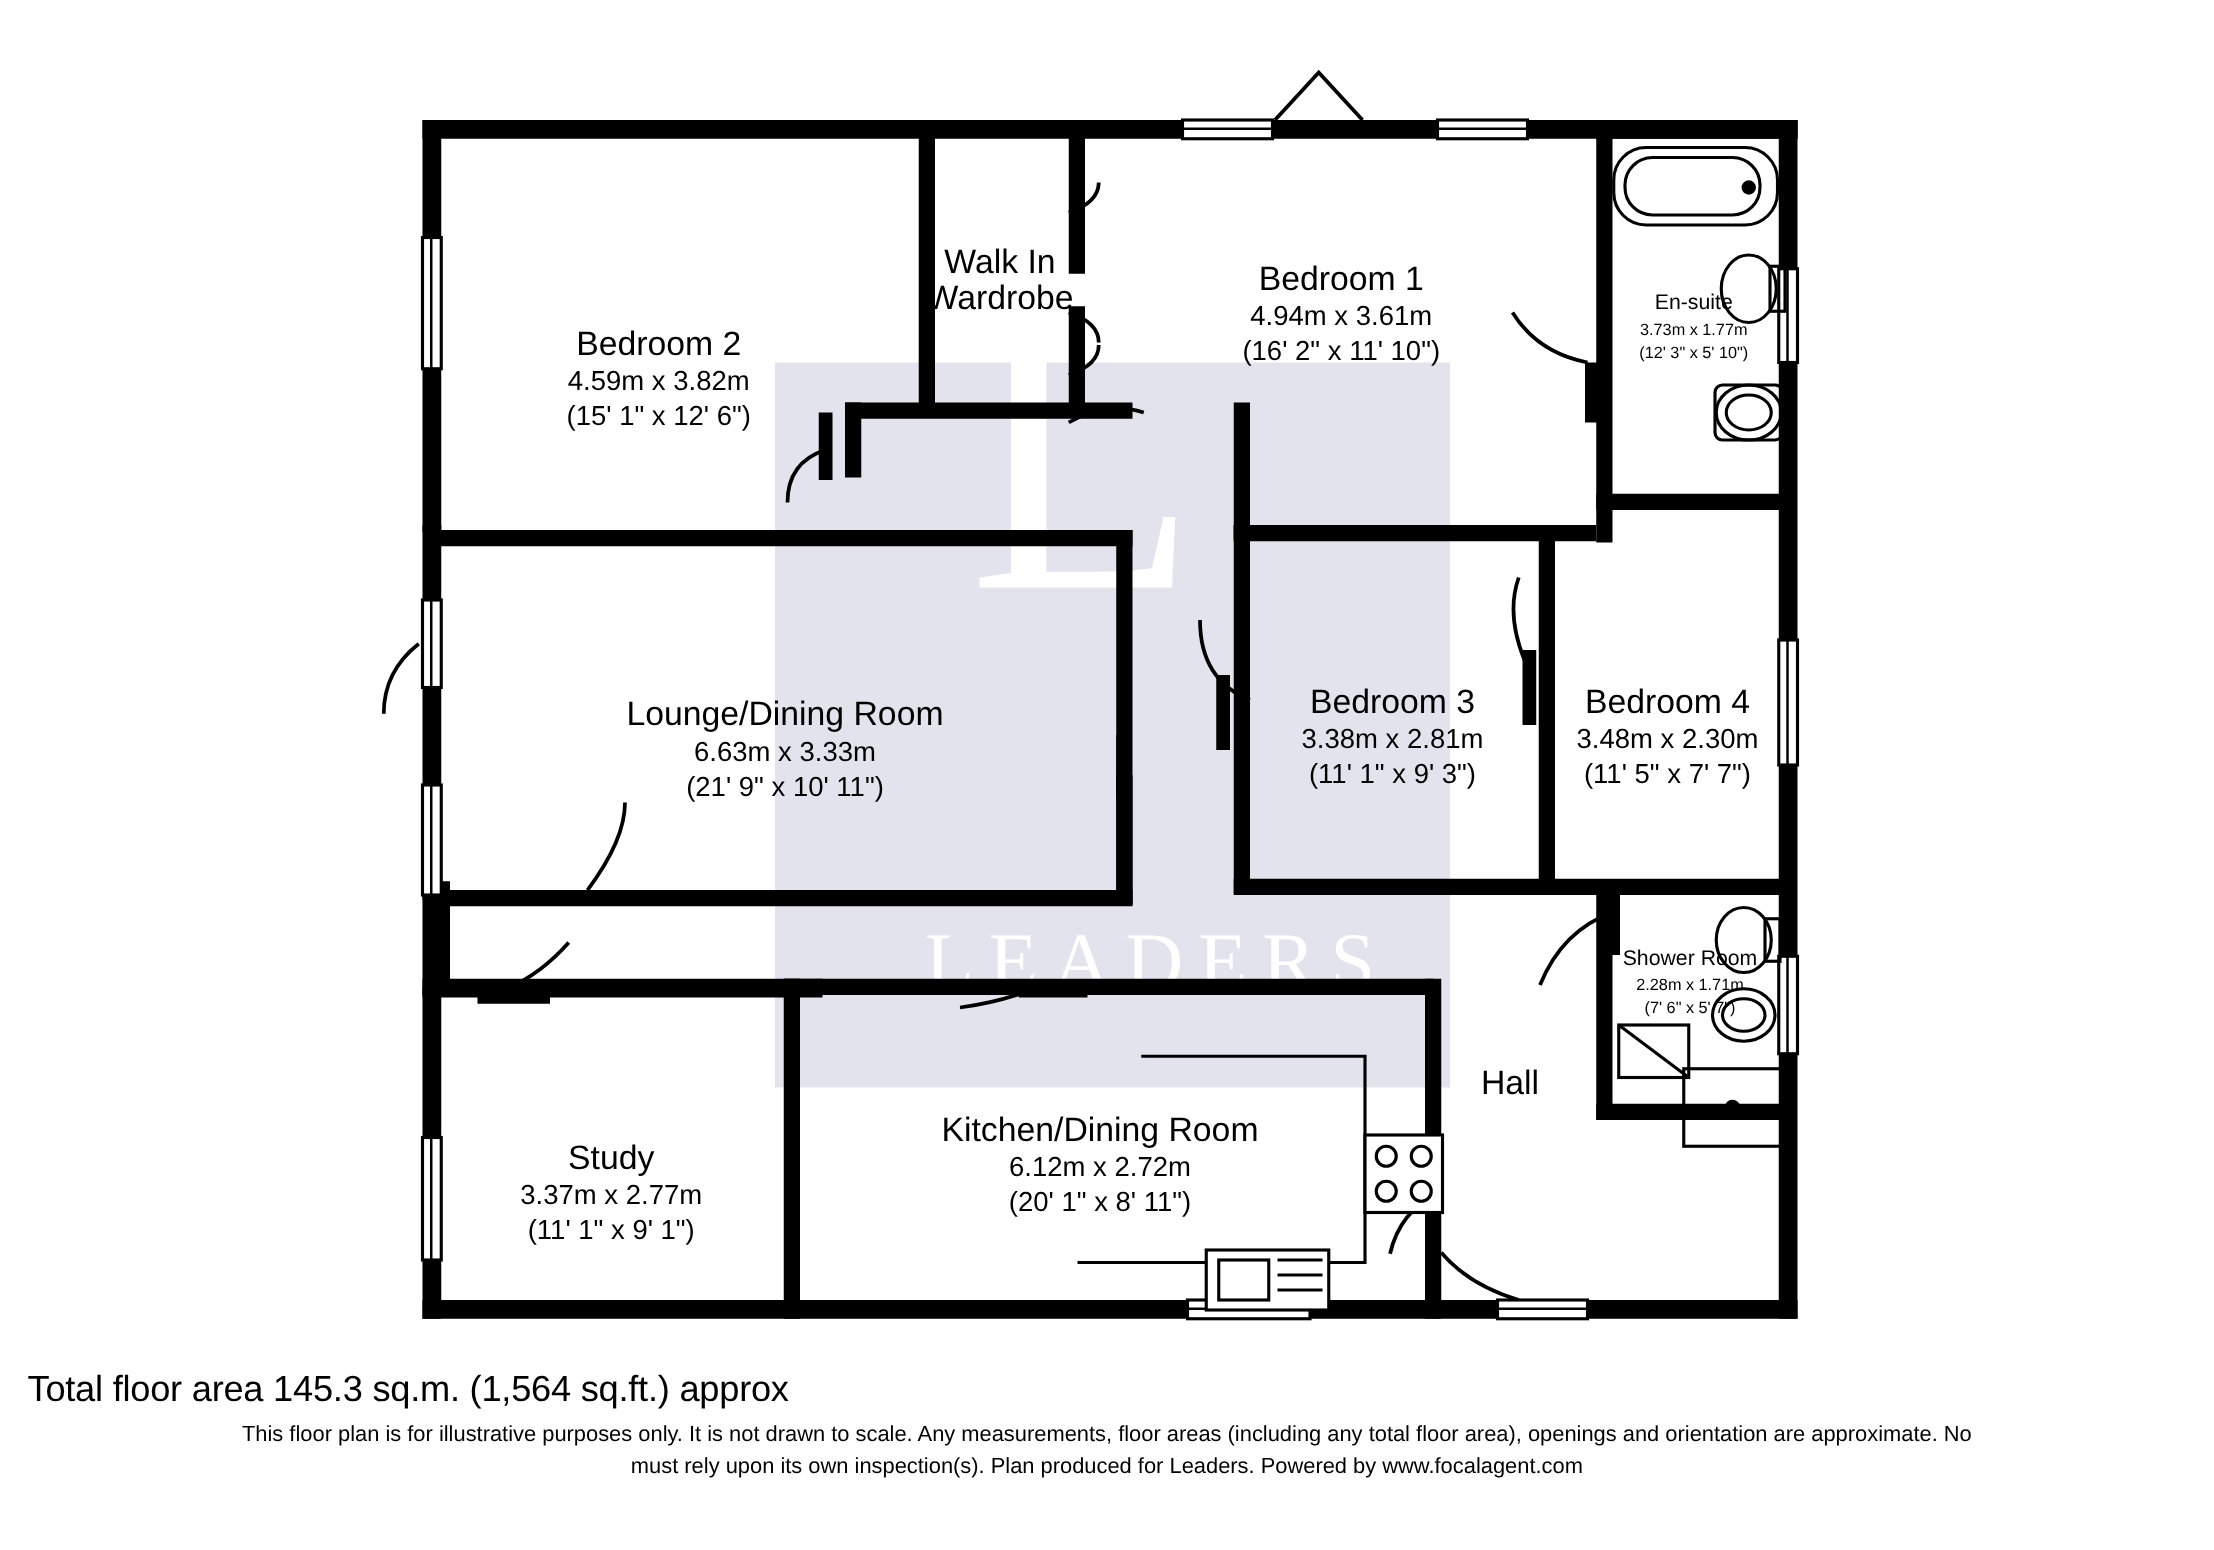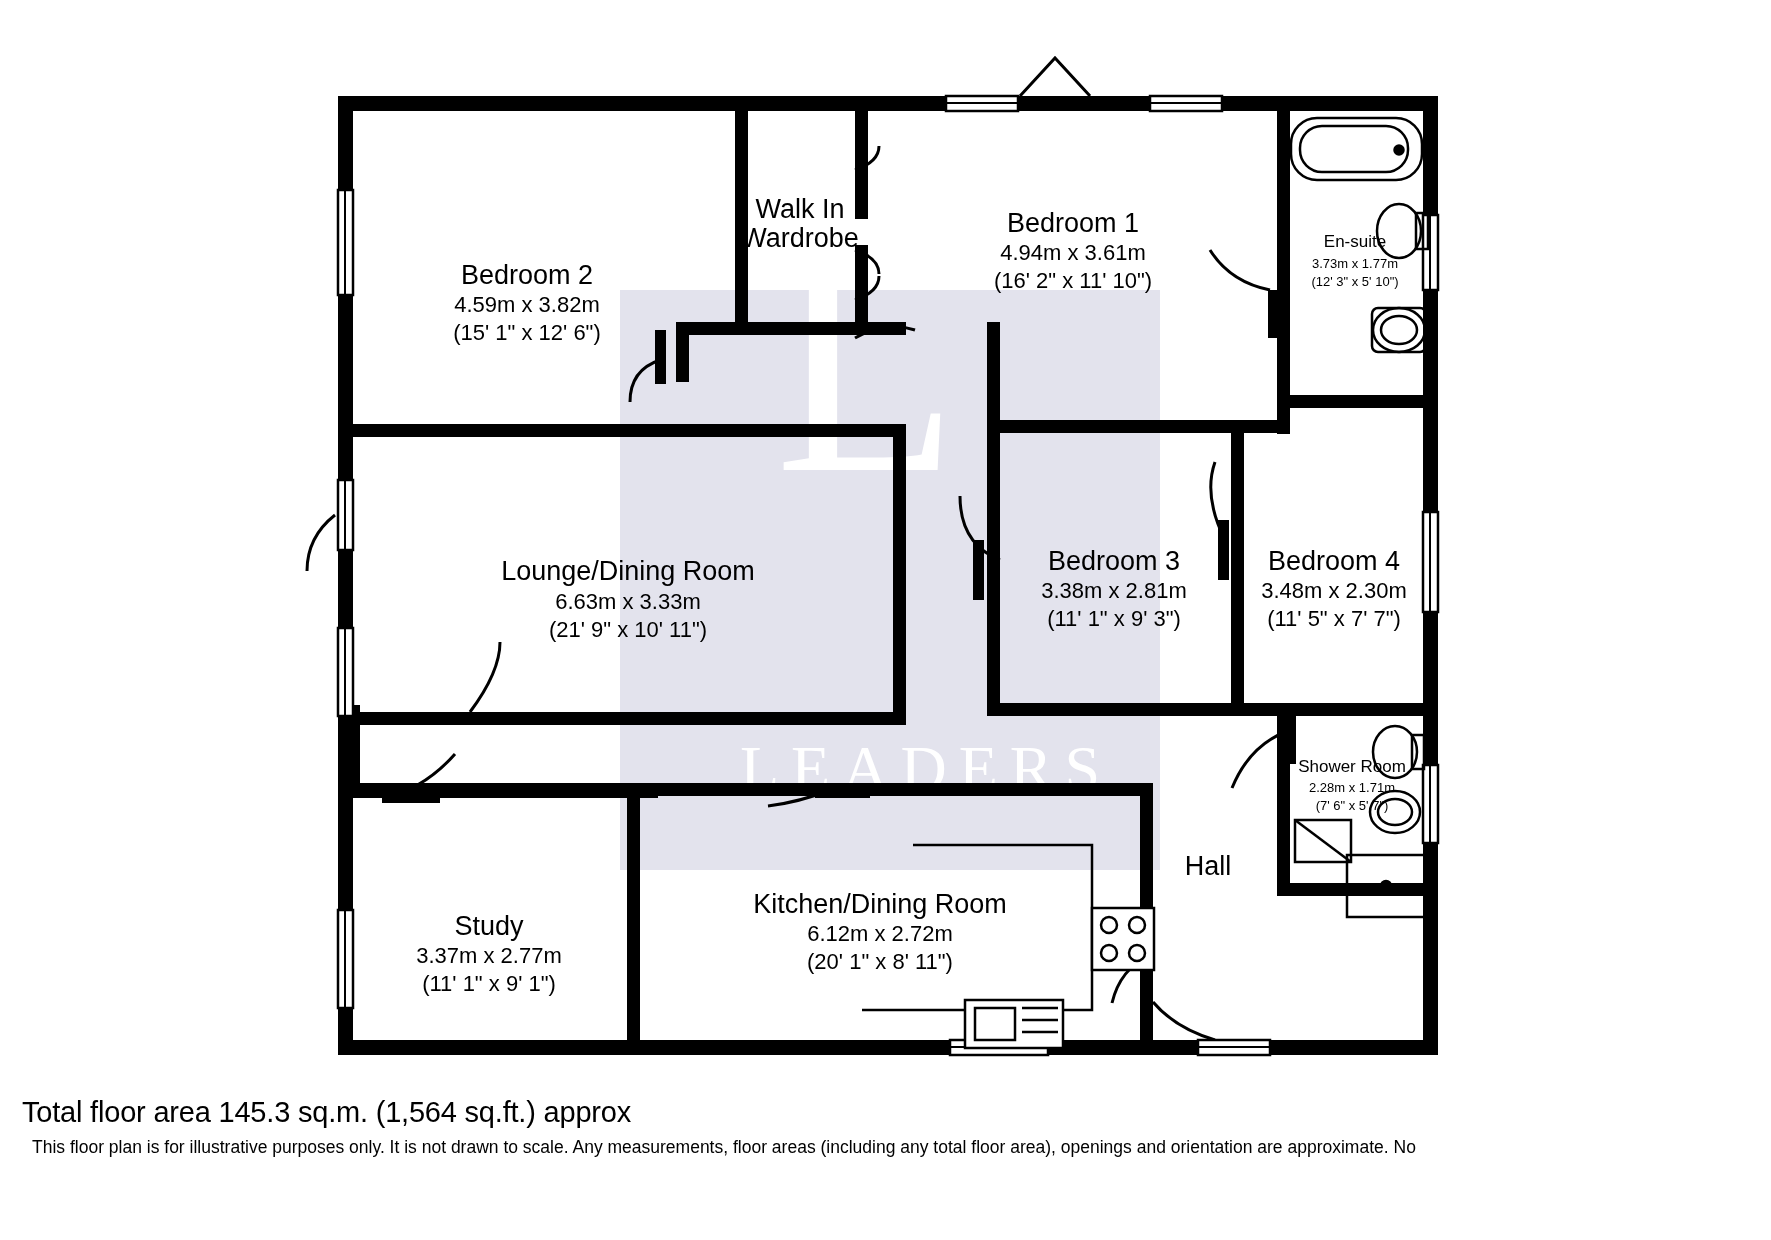--- a/index.html
+++ b/index.html
@@ -31,20 +31,21 @@
   }
   .total-area {
     font-size: 29px;
     color: #000;
     margin: 0 0 6px 22px;
     letter-spacing: -0.2px;
   }
   .disclaimer {
     font-size: 17.5px;
     line-height: 25px;
+    text-align: center;
     margin: 0 32px;
     color: #000;
   }
   
   .rm-name { font-family: "Liberation Sans", sans-serif; font-size: 27px; fill:#000; }
   .rm-dim  { font-family: "Liberation Sans", sans-serif; font-size: 22px; fill:#000; }
   .rm-name-sm { font-family: "Liberation Sans", sans-serif; font-size: 17px; fill:#000; }
   .rm-dim-sm  { font-family: "Liberation Sans", sans-serif; font-size: 13px; fill:#000; }
   .wm-letter { font-family: "Liberation Serif", serif; font-size: 300px; fill: #ffffff; }
   .wm-word { font-family: "Liberation Serif", serif; font-size: 64px; fill: #ffffff; letter-spacing: 12px; }
@@ -341,15 +342,16 @@
       <text class="rm-name" x="880" y="913" text-anchor="middle">Kitchen/Dining Room</text>
       <text class="rm-dim" x="880" y="941" text-anchor="middle">6.12m x 2.72m</text>
       <text class="rm-dim" x="880" y="969" text-anchor="middle">(20' 1" x 8' 11")</text>
     </g>
 
   </svg>
 
   <div class="footer">
     <div class="total-area">Total floor area 145.3 sq.m. (1,564 sq.ft.) approx</div>
     <div class="disclaimer">This floor plan is for illustrative purposes only. It is not drawn to scale. Any measurements, floor areas (including any total floor area), openings and orientation are approximate. No</div>
+    <div class="disclaimer">must rely upon its own inspection(s). Plan produced for Leaders. Powered by www.focalagent.com</div>
   </div>
 
 </div>
 
 </body></html>

